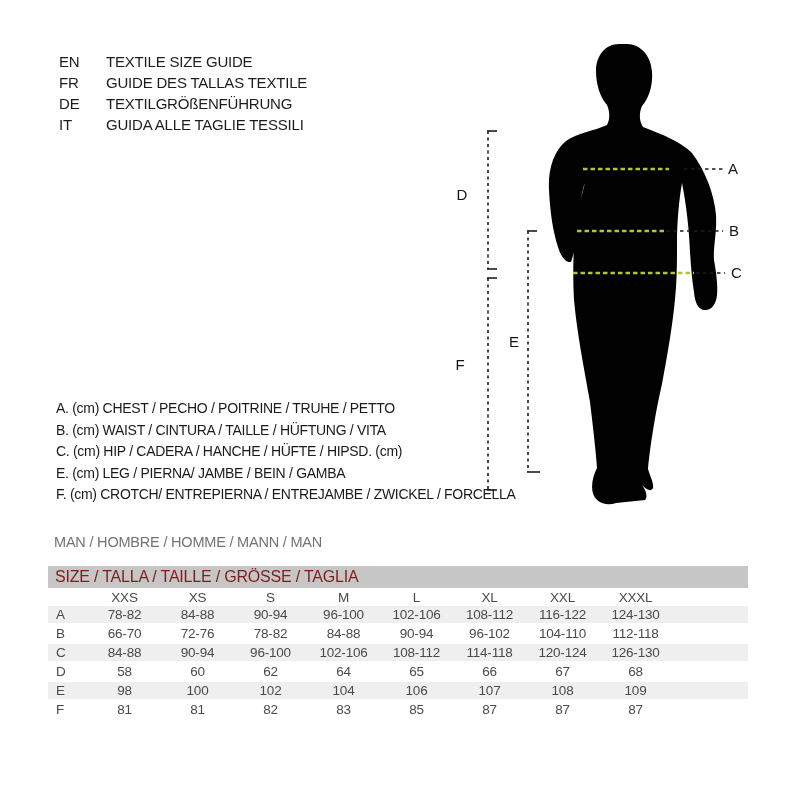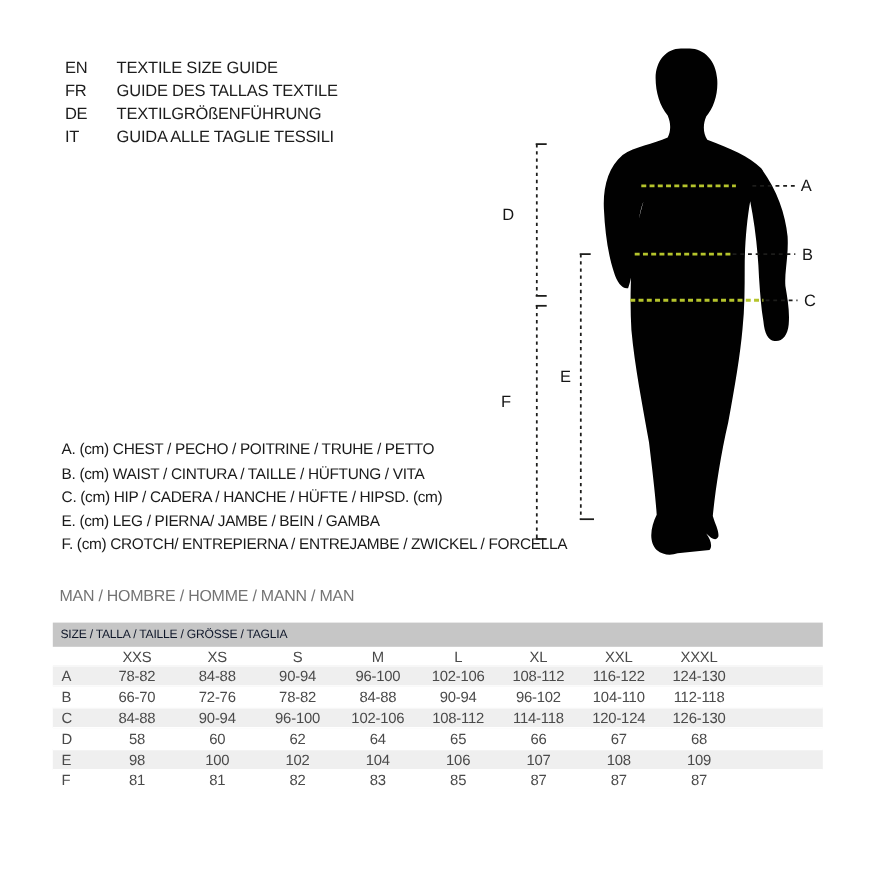--- a/index.html
+++ b/index.html
@@ -17,21 +17,21 @@
   .dash-black{stroke:#1d1d1b;stroke-width:1.6;stroke-dasharray:3.5 3.5;fill:none;}
   .dash-vert{stroke:#1d1d1b;stroke-width:1.6;stroke-dasharray:3 3.5;fill:none;}
   .tick{stroke:#1d1d1b;stroke-width:1.6;fill:none;}
   .dash-accent{stroke-width:2.6;stroke-dasharray:4.5 3;fill:none;}
   
   .measure-block{position:absolute;left:56px;top:398px;}
   .measure-line{line-height:21.5px;font-size:14px;letter-spacing:-0.3px;color:#1a1a1a;white-space:nowrap;}
   .gender-line{position:absolute;left:54px;top:534px;font-size:14.5px;letter-spacing:-0.2px;color:#737373;}
   
   .size-table{position:absolute;left:48px;top:566px;width:700px;}
-  .size-bar{height:22px;line-height:22px;background:#c6c6c6;padding-left:7px;font-size:11px;color:#0f172a;letter-spacing:-0.2px;}
+  .size-bar{height:22px;line-height:22px;background:#c6c6c6;padding-left:7px;font-size:16px;color:#7f1d1d;letter-spacing:-0.2px;}
   .grid-row{display:grid;grid-template-columns:40px repeat(8,73px) 1fr;align-items:center;}
   .grid-row.head{height:17px;}
   .grid-row.data{height:19px;}
   .grid-row.stripe{background:#efefef;box-shadow:inset 0 1px 0 0 #fff, inset 0 -1px 0 0 #fff;}
   .cell{font-size:13.5px;color:#4a4a4a;text-align:center;letter-spacing:-0.2px;line-height:19px;}
   .cell.rowlabel{text-align:left;padding-left:8px;}
 </style>
 </head>
 <body>
 

